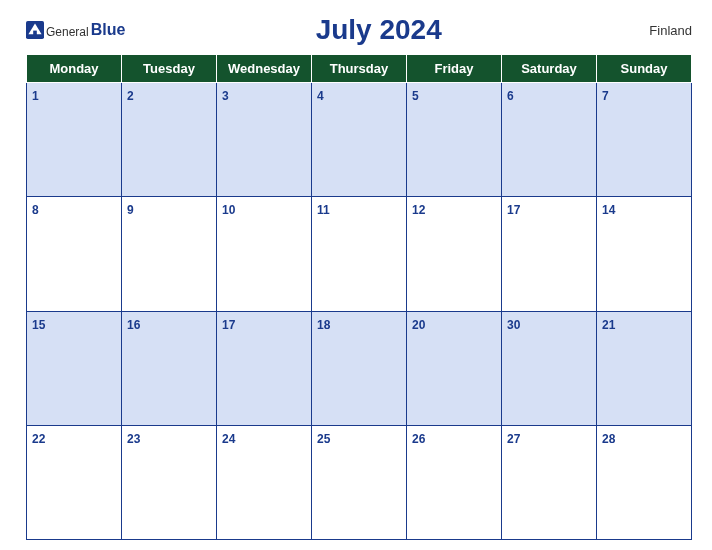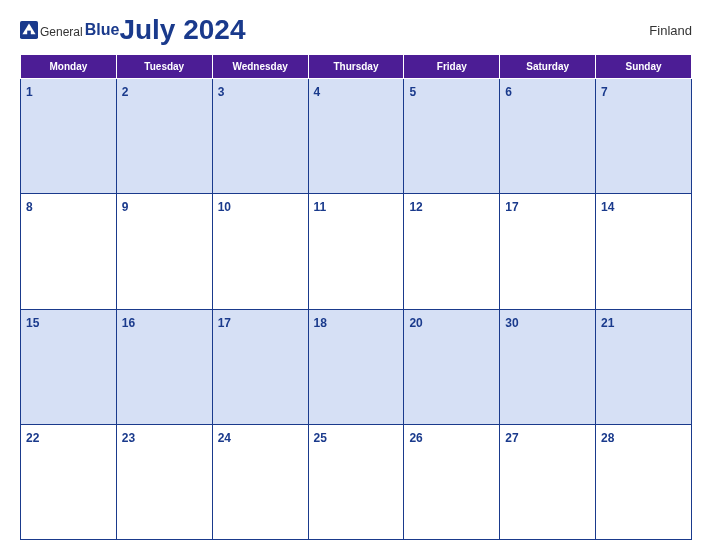--- a/index.html
+++ b/index.html
@@ -10,21 +10,21 @@
       justify-content: center;
       align-items: center;
       width: 712px;
       height: 550px;
       overflow: hidden;
     }
     .page {
       width: 712px;
       height: 550px;
       background: #fff;
-      padding: 10px 20px 10px 20px;
+      padding: 10px 20px 10px 26px;
       display: flex;
       flex-direction: column;
     }
     .top-bar {
       display: flex;
       align-items: center;
       justify-content: space-between;
       margin-bottom: 4px;
       padding: 4px 0;
     }
@@ -49,38 +49,39 @@
       font-weight: bold;
     }
     .logo-icon {
       width: 18px;
       height: 18px;
     }
     .calendar-title {
       font-size: 28px;
       color: #1a3a8c;
       font-weight: bold;
+      text-align: center;
       flex: 1;
     }
     .country-label {
       font-size: 13px;
       color: #333;
       text-align: right;
       min-width: 60px;
     }
     .calendar-table {
       width: 100%;
       border-collapse: collapse;
       flex: 1;
     }
     .calendar-table thead tr th {
-      background-color: #4c1d95;
+      background-color: #14532d;
       color: #fff;
       text-align: center;
-      font-size: 10px;
+      font-size: 13px;
       font-weight: bold;
       padding: 6px 2px;
       border: 1px solid #fff;
     }
     .calendar-table tbody tr td {
       border: 1px solid #1a3a8c;
       vertical-align: top;
       padding: 3px 5px;
       height: 72px;
       width: calc(100% / 7);

